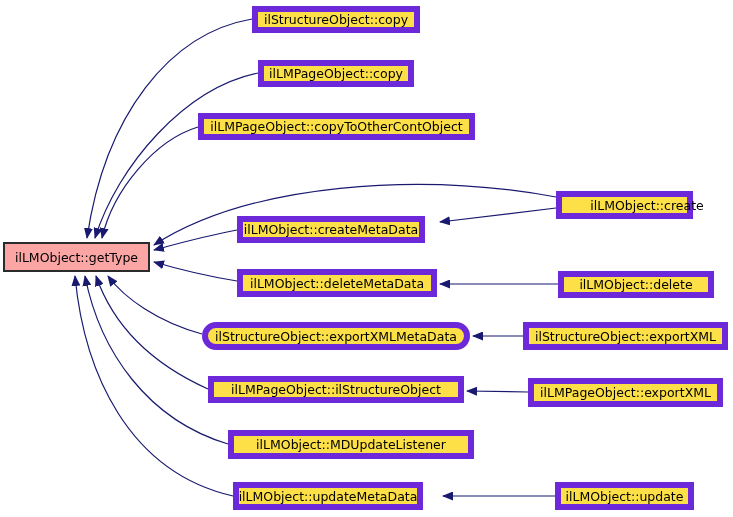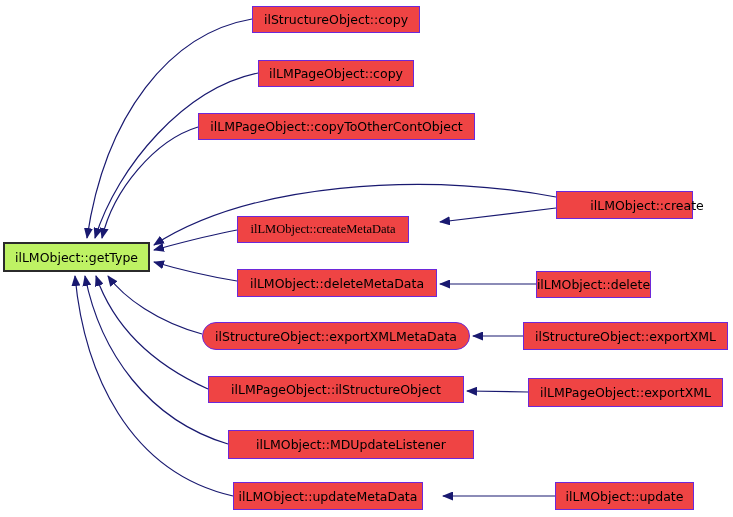--- a/index.html
+++ b/index.html
@@ -18,32 +18,32 @@
   #edges {
     position: absolute;
     left: 0;
     top: 0;
     width: 733px;
     height: 517px;
   }
   .node {
     position: absolute;
     box-sizing: border-box;
-    background: #ef4444;
-    border: 1px solid #6d28d9;
+    background: #fde047;
+    border: 6px solid #6d28d9;
     display: flex;
     align-items: center;
     justify-content: center;
     white-space: nowrap;
     font-size: 12.5px;
     color: #000000;
     cursor: pointer;
   }
   .node.highlight {
-    background: #bef264;
+    background: #fca5a5;
     border: 2px solid #2b2b2b;
   }
 </style>
 </head>
 <body>
 
 <div id="canvas">
 
   <svg id="edges" viewBox="0 0 733 517" xmlns="http://www.w3.org/2000/svg">
     <defs>
@@ -71,35 +71,35 @@
   </svg>
 
   <div class="node highlight" style="left:3px; top:242px; width:147px; height:30px;">ilLMObject::getType</div>
 
   <div class="node" style="left:252px; top:6px; width:168px; height:27px;">ilStructureObject::copy</div>
 
   <div class="node" style="left:258px; top:60px; width:156px; height:27px;">ilLMPageObject::copy</div>
 
   <div class="node" style="left:198px; top:113px; width:277px; height:27px;">ilLMPageObject::copyToOtherContObject</div>
 
-  <div class="node" style="left:237px; top:216px; width:172px; height:27px;font-family:Liberation Serif, serif;">ilLMObject::createMetaData</div>
+  <div class="node" style="left:237px; top:216px; width:188px; height:27px;">ilLMObject::createMetaData</div>
 
   <div class="node" style="left:237px; top:269px; width:200px; height:28px;">ilLMObject::deleteMetaData</div>
 
   <div class="node" style="left:202px; top:322px; width:268px; height:28px;border-radius:14px;">ilStructureObject::exportXMLMetaData</div>
 
   <div class="node" style="left:208px; top:376px; width:256px; height:27px;">ilLMPageObject::ilStructureObject</div>
 
   <div class="node" style="left:228px; top:430px; width:246px; height:29px;">ilLMObject::MDUpdateListener</div>
 
   <div class="node" style="left:233px; top:482px; width:190px; height:28px;">ilLMObject::updateMetaData</div>
 
   <div class="node" style="left:556px; top:191px; width:137px; height:28px;padding-left:45px;">ilLMObject::create</div>
 
-  <div class="node" style="left:536px; top:271px; width:115px; height:27px;">ilLMObject::delete</div>
+  <div class="node" style="left:558px; top:271px; width:156px; height:27px;">ilLMObject::delete</div>
 
   <div class="node" style="left:523px; top:322px; width:205px; height:28px;">ilStructureObject::exportXML</div>
 
   <div class="node" style="left:528px; top:378px; width:195px; height:29px;">ilLMPageObject::exportXML</div>
 
   <div class="node" style="left:555px; top:482px; width:139px; height:28px;">ilLMObject::update</div>
 
 </div>
 
 </body></html>

